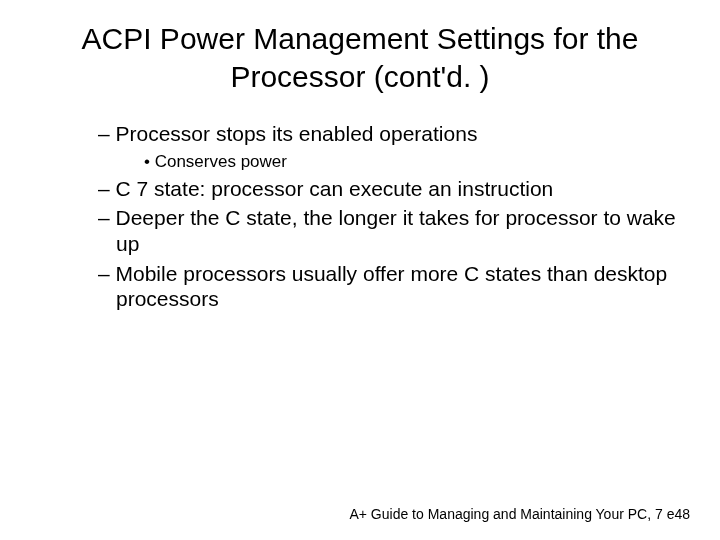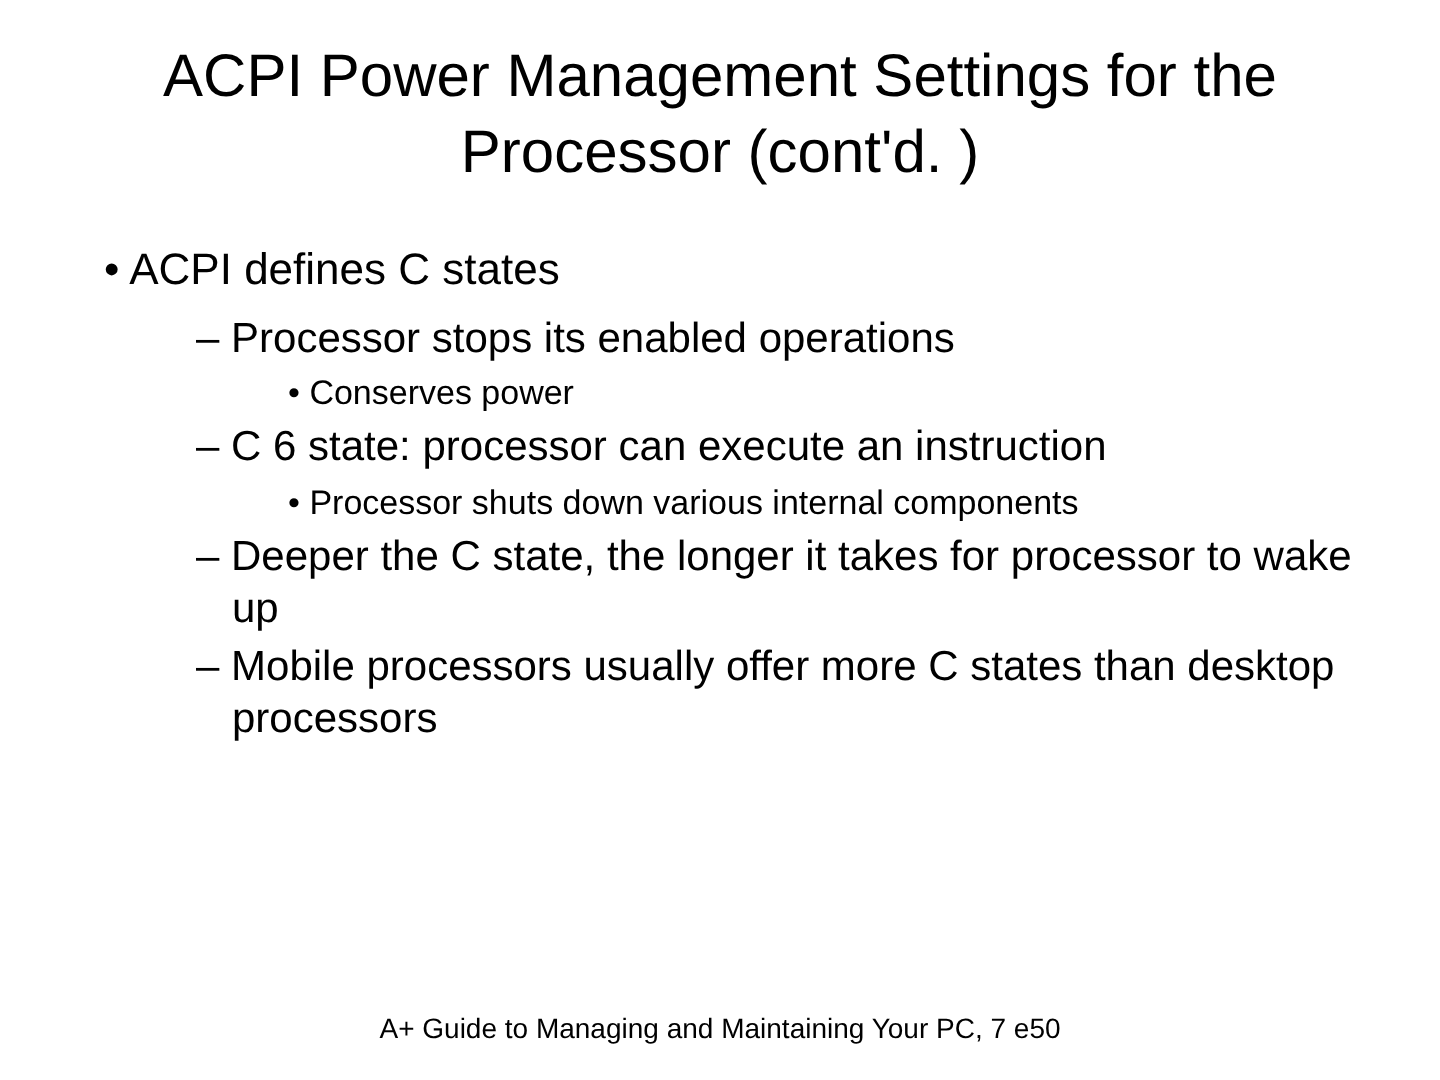--- a/index.html
+++ b/index.html
@@ -45,34 +45,32 @@
     line-height: 1.25;
   }
   .l3::before { content: "•  "; }
   .footer {
     position: absolute;
     bottom: 18px;
     left: 30px;
     right: 30px;
     font-size: 14px;
     display: flex;
-    justify-content: center;
+    justify-content: flex-end;
   }
 </style>
 </head>
 <body>
 
 <h1 class="title">ACPI Power Management Settings for the Processor (cont'd. )</h1>
 
 <div class="content">
-  <div class="l1">ACPI defines C states</div>
   <div class="l2">Processor stops its enabled operations</div>
   <div class="l3">Conserves power</div>
-  <div class="l2">C 6 state: processor can execute an instruction</div>
-  <div class="l3">Processor shuts down various internal components</div>
+  <div class="l2">C 7 state: processor can execute an instruction</div>
   <div class="l2">Deeper the C state, the longer it takes for processor to wake up</div>
   <div class="l2">Mobile processors usually offer more C states than desktop processors</div>
 </div>
 
 <div class="footer">
   <span>A+ Guide to Managing and Maintaining Your PC, 7 e</span>
-  <span>50</span>
+  <span>48</span>
 </div>
 
 </body></html>

